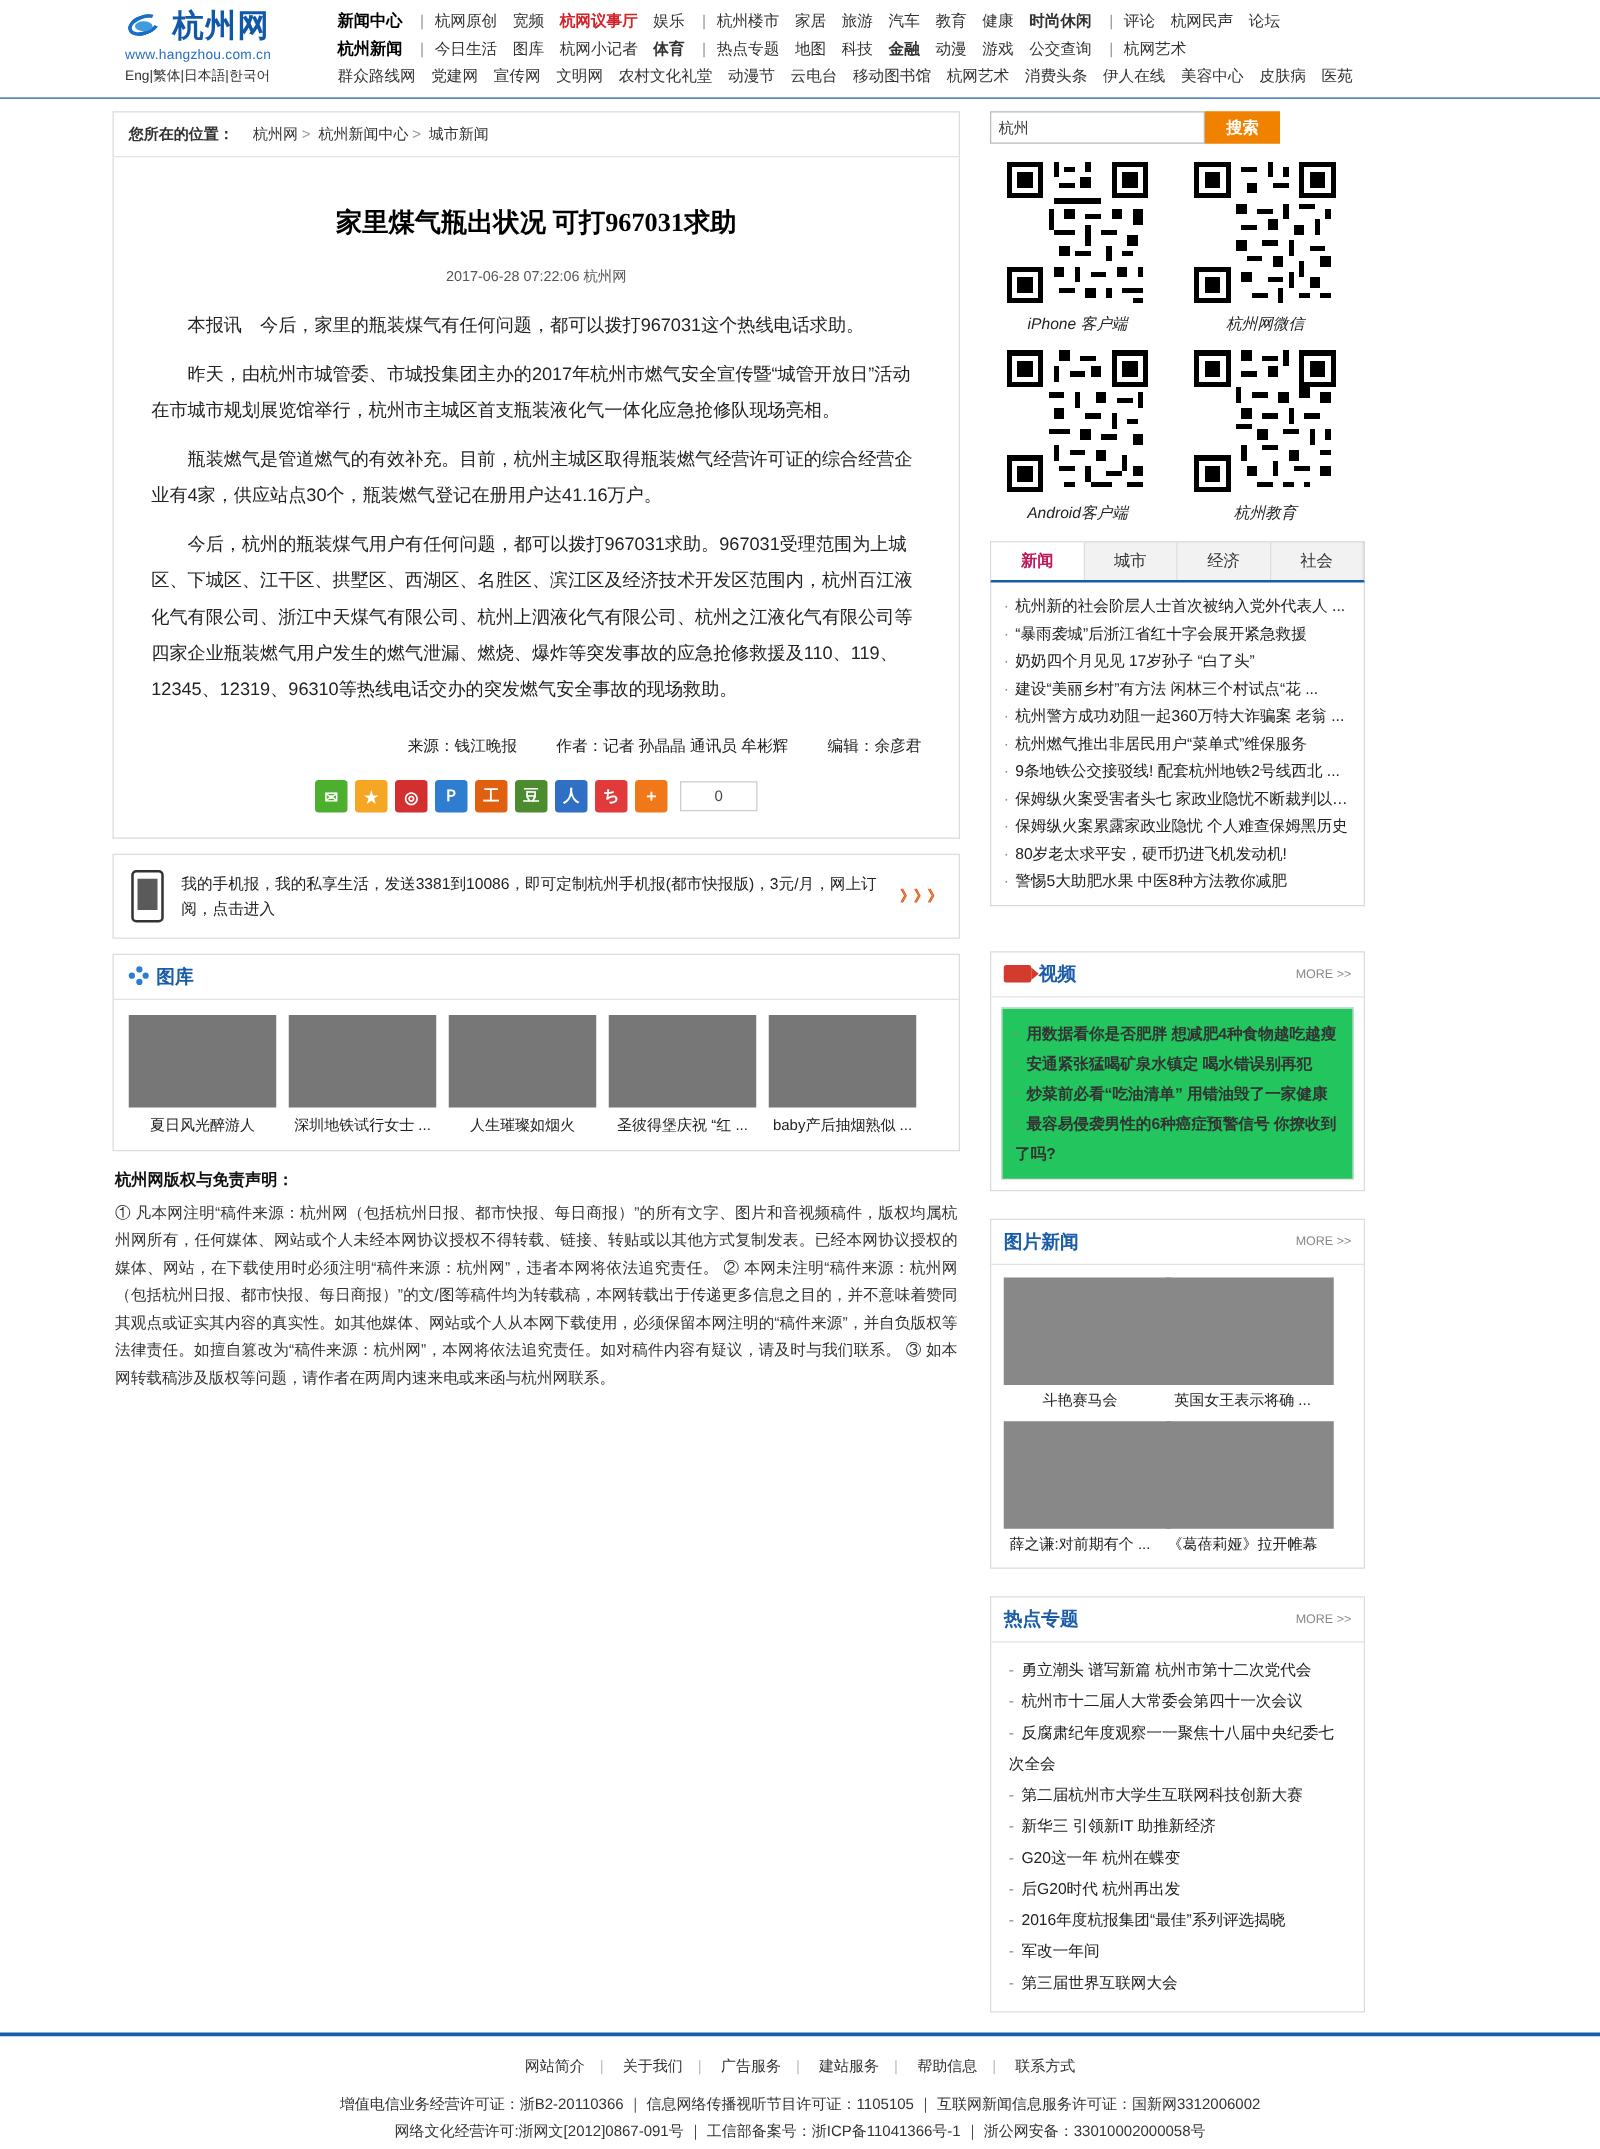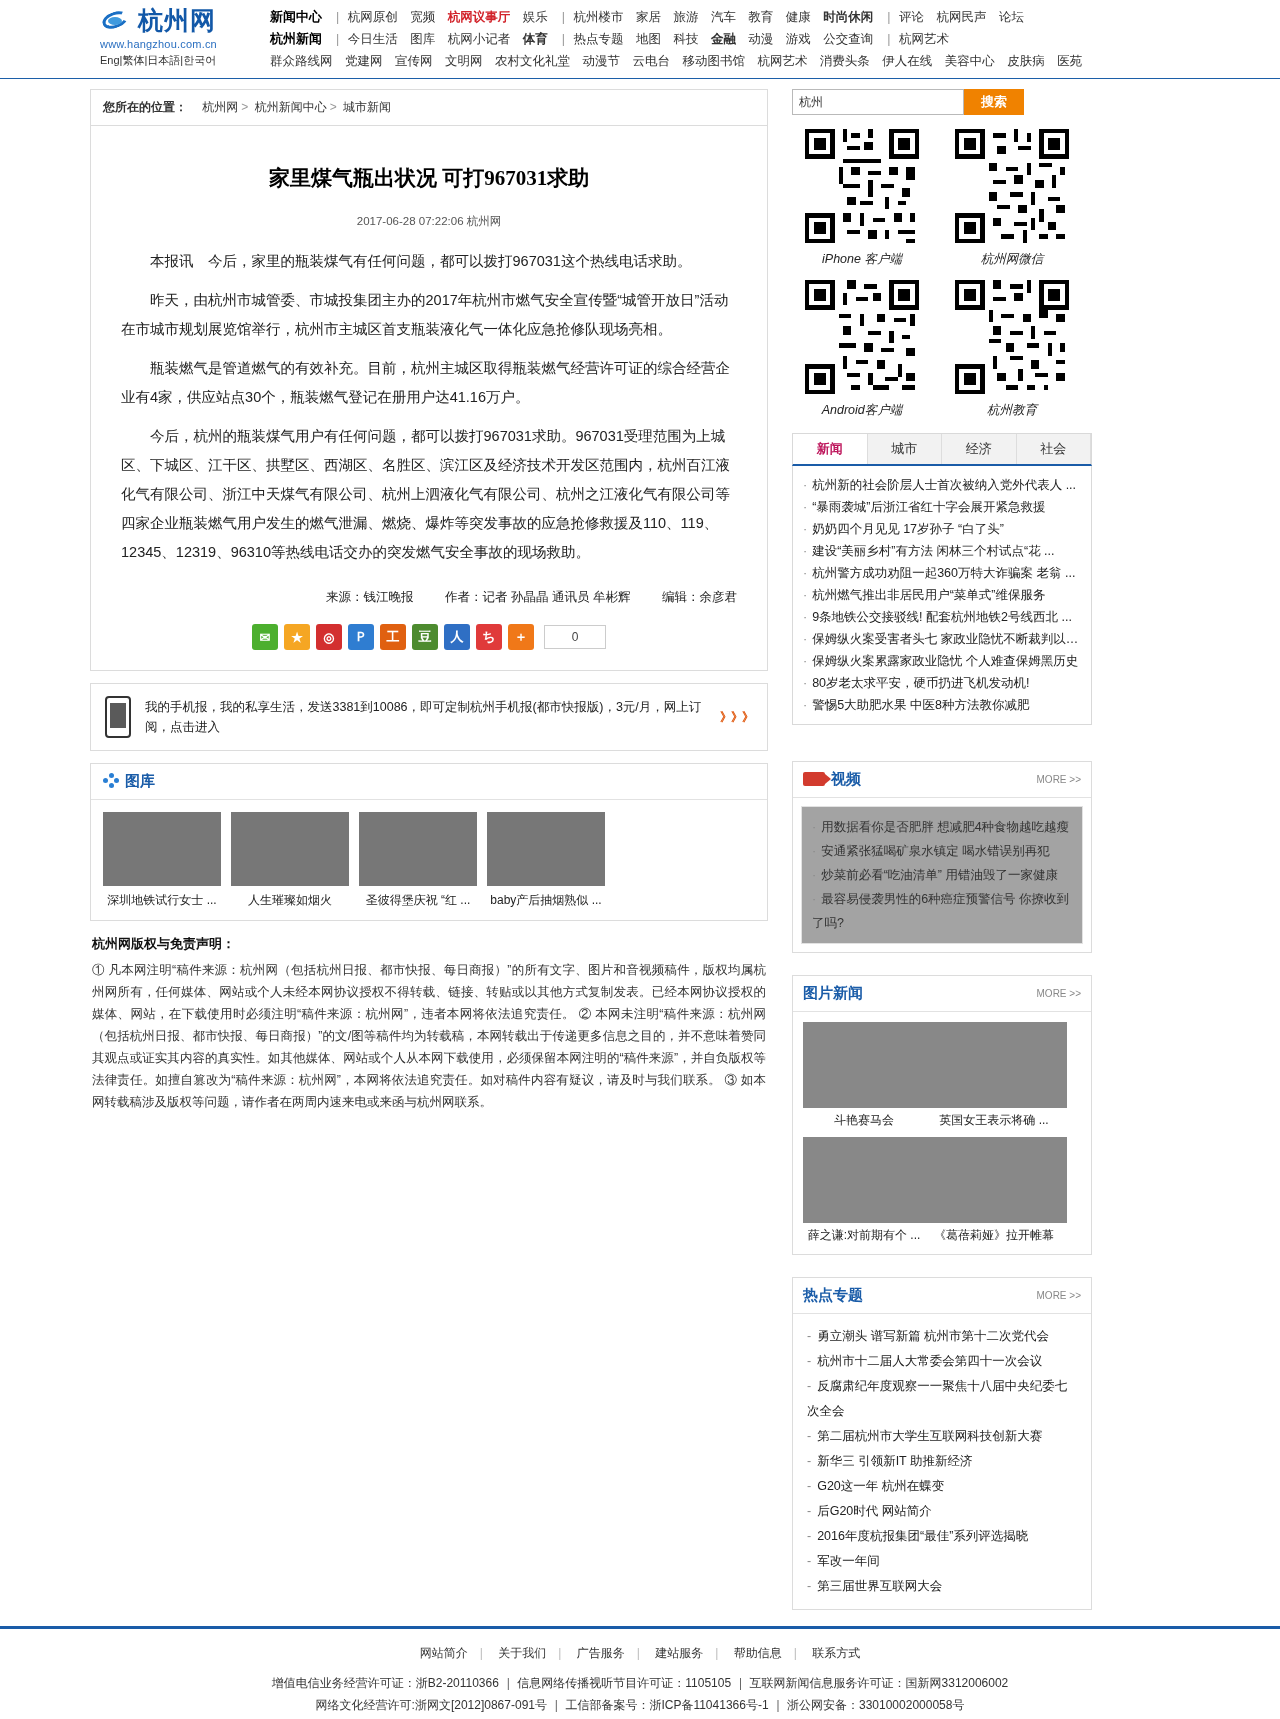--- a/index.html
+++ b/index.html
@@ -90,21 +90,21 @@
   .tab.active { background:#fff; color:#be185d; font-weight:bold; }
   .newslist { border:1px solid #d9d9d9; border-top:none; padding:8px 10px; }
   .newslist li { list-style:none; font-size:12.5px; line-height:22px; color:#222; white-space:nowrap; overflow:hidden; text-overflow:ellipsis; }
   .newslist li:before { content:"·"; color:#888; margin-right:5px; }
   ul { margin:0; padding:0; }
 
   .vhead { display:flex; align-items:center; justify-content:space-between; padding:8px 10px; border-bottom:1px solid #e2e2e2; }
   .vhead .t { font-size:15px; font-weight:bold; color:#1a5ca8; }
   .cam { display:inline-block; width:22px; height:14px; background:#d23b2e; border-radius:2px; position:relative; margin-right:6px; vertical-align:-2px;}
   .cam:after { content:""; position:absolute; right:-6px; top:2px; border-left:6px solid #d23b2e; border-top:5px solid transparent; border-bottom:5px solid transparent; }
-  .vidbox { background:#a3a3a3; border:1px solid #e2e2e2; margin:8px; padding:8px 10px; }
+  .vidbox { background:#22c55e; border:1px solid #e2e2e2; margin:8px; padding:8px 10px;font-weight:bold; }
   .vidbox li { list-style:none; font-size:12.5px; line-height:24px; }
   .vidbox li:before { content:"·"; color:#888; margin-right:5px; }
 
   .picnews { display:flex; flex-wrap:wrap; gap:8px; padding:10px; }
   .picnews .item { width:122px; }
   .picnews .ph { width:134px; height:86px; overflow:hidden; background:#888; }
   .picnews .cap { font-size:12px; text-align:center; margin-top:4px; color:#222; }
 
   .topiclist { padding:10px 14px; }
   .topiclist li { list-style:none; font-size:12.5px; line-height:25px; color:#222; }
@@ -241,20 +241,24 @@
       <span class="promo-arrows">》》》</span>
     </div>
 
     <div class="panel">
       <div class="panel-head">
         <div class="t">
           <span class="dot-grid"><i></i><i></i><i></i><i></i></span><span>图库</span>
         </div>
       </div>
       <div class="gal">
+        <div class="item">
+          <div class="ph img-a"></div>
+          <div class="cap">夏日风光醉游人</div>
+        </div>
         <div class="item">
           <div class="ph img-b"></div>
           <div class="cap">深圳地铁试行女士 ...</div>
         </div>
         <div class="item">
           <div class="ph img-c"></div>
           <div class="cap">人生璀璨如烟火</div>
         </div>
         <div class="item">
           <div class="ph img-d"></div>
@@ -537,21 +541,21 @@
         <span class="more">MORE &gt;&gt;</span>
       </div>
       <div class="topiclist">
         <ul>
           <li>勇立潮头  谱写新篇  杭州市第十二次党代会</li>
           <li>杭州市十二届人大常委会第四十一次会议</li>
           <li>反腐肃纪年度观察一一聚焦十八届中央纪委七次全会</li>
           <li>第二届杭州市大学生互联网科技创新大赛</li>
           <li>新华三  引领新IT  助推新经济</li>
           <li>G20这一年  杭州在蝶变</li>
-          <li>后G20时代  网站简介</li>
+          <li>后G20时代  杭州再出发</li>
           <li>2016年度杭报集团“最佳”系列评选揭晓</li>
           <li>军改一年间</li>
           <li>第三届世界互联网大会</li>
         </ul>
       </div>
     </div>
 
   </div>
 </div>
 

